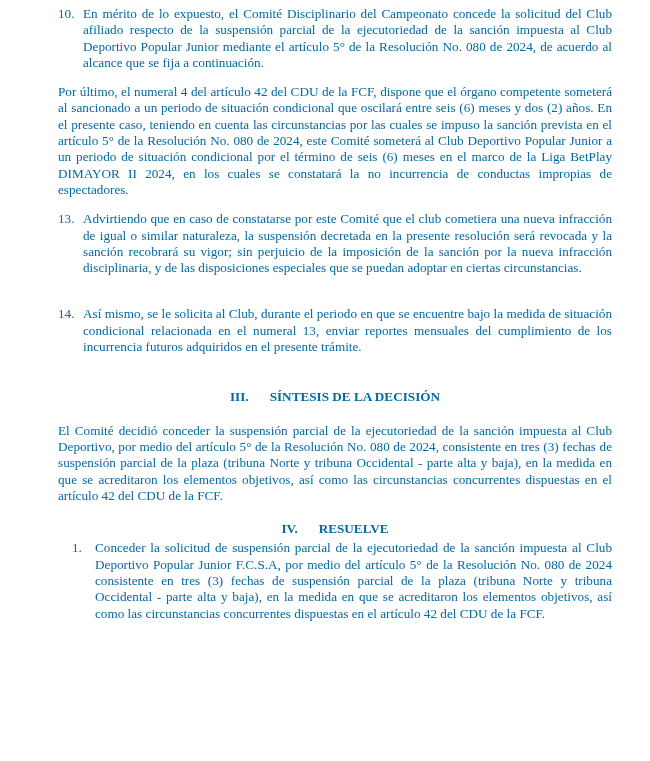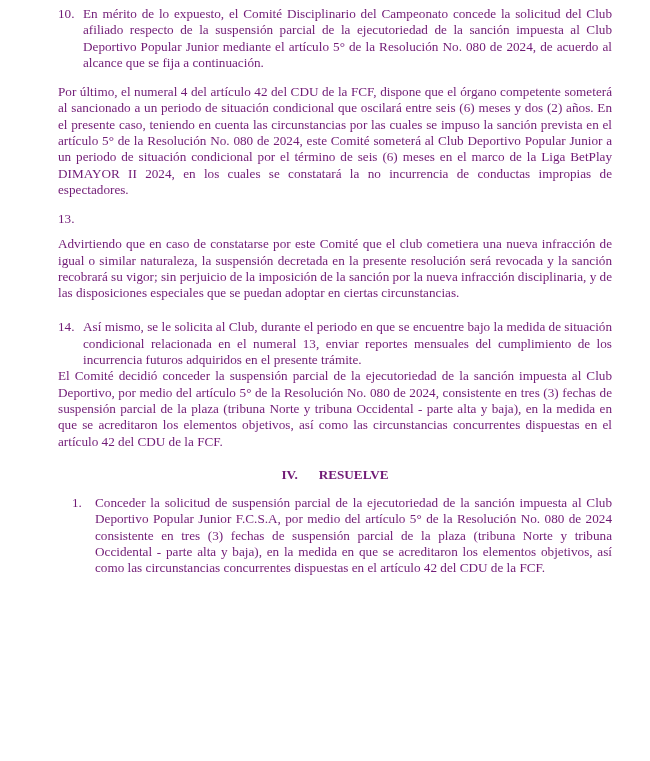--- a/index.html
+++ b/index.html
@@ -2,39 +2,39 @@
 <html><head>
 <meta charset="utf-8">
 <style>
   html, body { margin: 0; padding: 0; background: #ffffff; }
   .page {
     position: relative;
     width: 650px;
     height: 761px;
     box-sizing: border-box;
     background: #ffffff;
-    color: #701a75;
+    color: #0369a1;
     font-family: "Liberation Serif", "DejaVu Serif", serif;
     font-size: 13.2px;
     line-height: 16.3px;
     padding: 6px 38px 0 58px;
     overflow: hidden;
   }
   .item { display: flex; margin: 0 0 13px 0; }
   .item .num { flex: 0 0 25px; width: 25px; }
   .item .txt { flex: 1; text-align: justify; }
-  .item.gap-lg { margin-bottom: 18px; flex-direction: column; }
+  .item.gap-lg { margin-bottom: 30px; }
   .item.last { margin-bottom: 0; }
   .heading {
     text-align: center;
     font-weight: bold;
     margin: 0;
   }
   .heading.h3 { margin-top: 34px; margin-bottom: 17px; }
-  .heading.h4 { margin-top: 17px; margin-bottom: 12px; }
+  .heading.h4 { margin-top: 17px; margin-bottom: 3px; }
   .heading .roman { margin-right: 21px; }
   .para { margin: 0; text-align: justify; }
   .resolve { margin-left: 14px; margin-bottom: 0; }
   .resolve .num { flex: 0 0 23px; width: 23px; }
 </style>
 </head>
 <body>
 
 <div class="page">
 
@@ -51,20 +51,23 @@
   <div class="item gap-lg">
     <span class="num">13.</span>
     <span class="txt">Advirtiendo que en caso de constatarse por este Comité que el club cometiera una nueva infracción de igual o similar naturaleza, la suspensión decretada en la presente resolución será revocada y la sanción recobrará su vigor; sin perjuicio de la imposición de la sanción por la nueva infracción disciplinaria, y de las disposiciones especiales que se puedan adoptar en ciertas circunstancias.</span>
   </div>
 
   <div class="item last">
     <span class="num">14.</span>
     <span class="txt">Así mismo, se le solicita al Club, durante el periodo en que se encuentre bajo la medida de situación condicional relacionada en el numeral 13, enviar reportes mensuales del cumplimiento de los incurrencia futuros adquiridos en el presente trámite.</span>
   </div>
 
+  <div class="heading h3">
+    <span class="roman">III.</span><span class="title">SÍNTESIS DE LA DECISIÓN</span>
+  </div>
 
   <div class="para">El Comité decidió conceder la suspensión parcial de la ejecutoriedad de la sanción impuesta al Club Deportivo, por medio del artículo 5° de la Resolución No. 080 de 2024, consistente en tres (3) fechas de suspensión parcial de la plaza (tribuna Norte y tribuna Occidental - parte alta y baja), en la medida en que se acreditaron los elementos objetivos, así como las circunstancias concurrentes dispuestas en el artículo 42 del CDU de la FCF.</div>
 
   <div class="heading h4">
     <span class="roman">IV.</span><span class="title">RESUELVE</span>
   </div>
 
   <div class="item resolve">
     <span class="num">1.</span>
     <span class="txt">Conceder la solicitud de suspensión parcial de la ejecutoriedad de la sanción impuesta al Club Deportivo Popular Junior F.C.S.A, por medio del artículo 5° de la Resolución No. 080 de 2024 consistente en tres (3) fechas de suspensión parcial de la plaza (tribuna Norte y tribuna Occidental - parte alta y baja), en la medida en que se acreditaron los elementos objetivos, así como las circunstancias concurrentes dispuestas en el artículo 42 del CDU de la FCF.</span>

